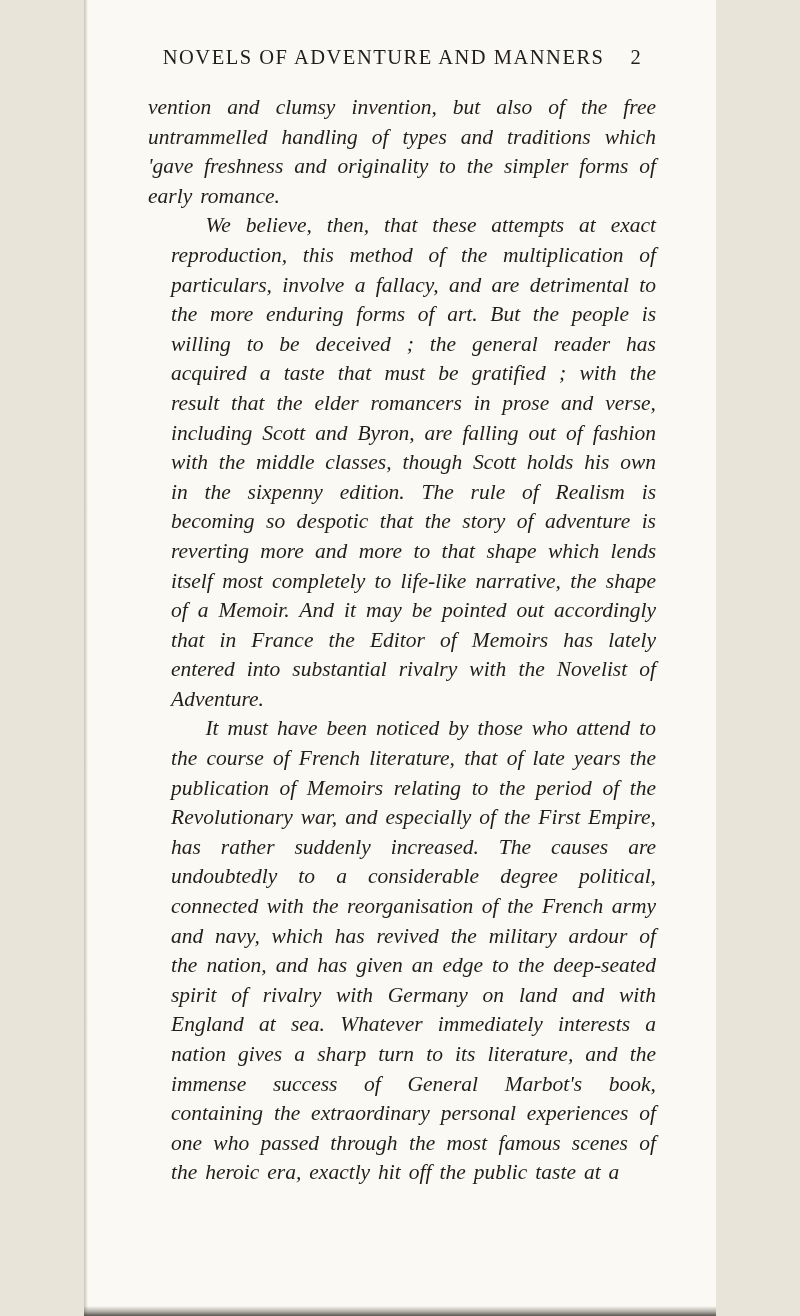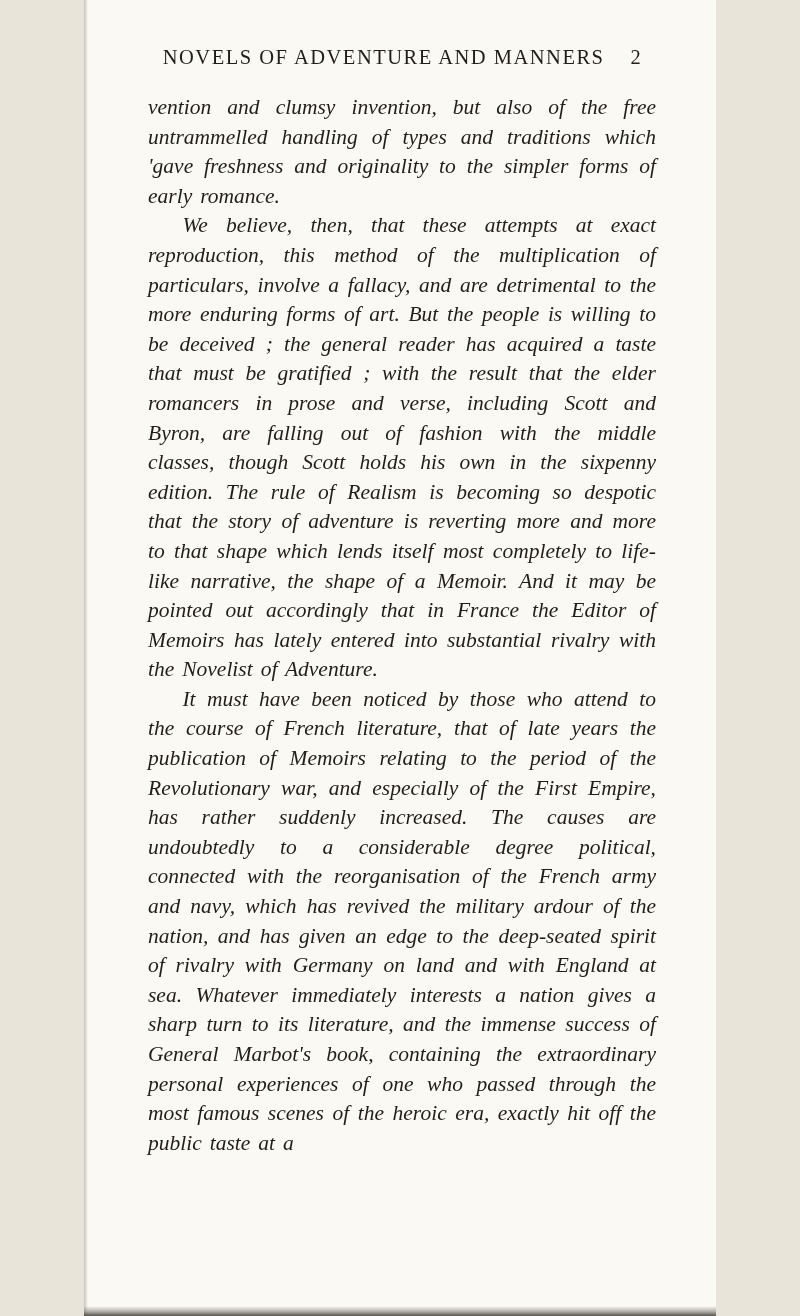--- a/index.html
+++ b/index.html
@@ -56,20 +56,21 @@
     margin: 0;
     font-size: 21.5px;
     line-height: 29.6px;
     text-align: justify;
     word-spacing: 0.12em;
     text-indent: 0;
     font-style: italic;
   }
   .body-text p.indent {
     text-indent: 1.6em;
+    margin-left: 23px;
   }
 </style>
 </head>
 <body>
 
 <div class="page">
 
   <div class="running-head">
     <span class="title">NOVELS OF ADVENTURE AND MANNERS</span>
     <span class="folio">2</span>

